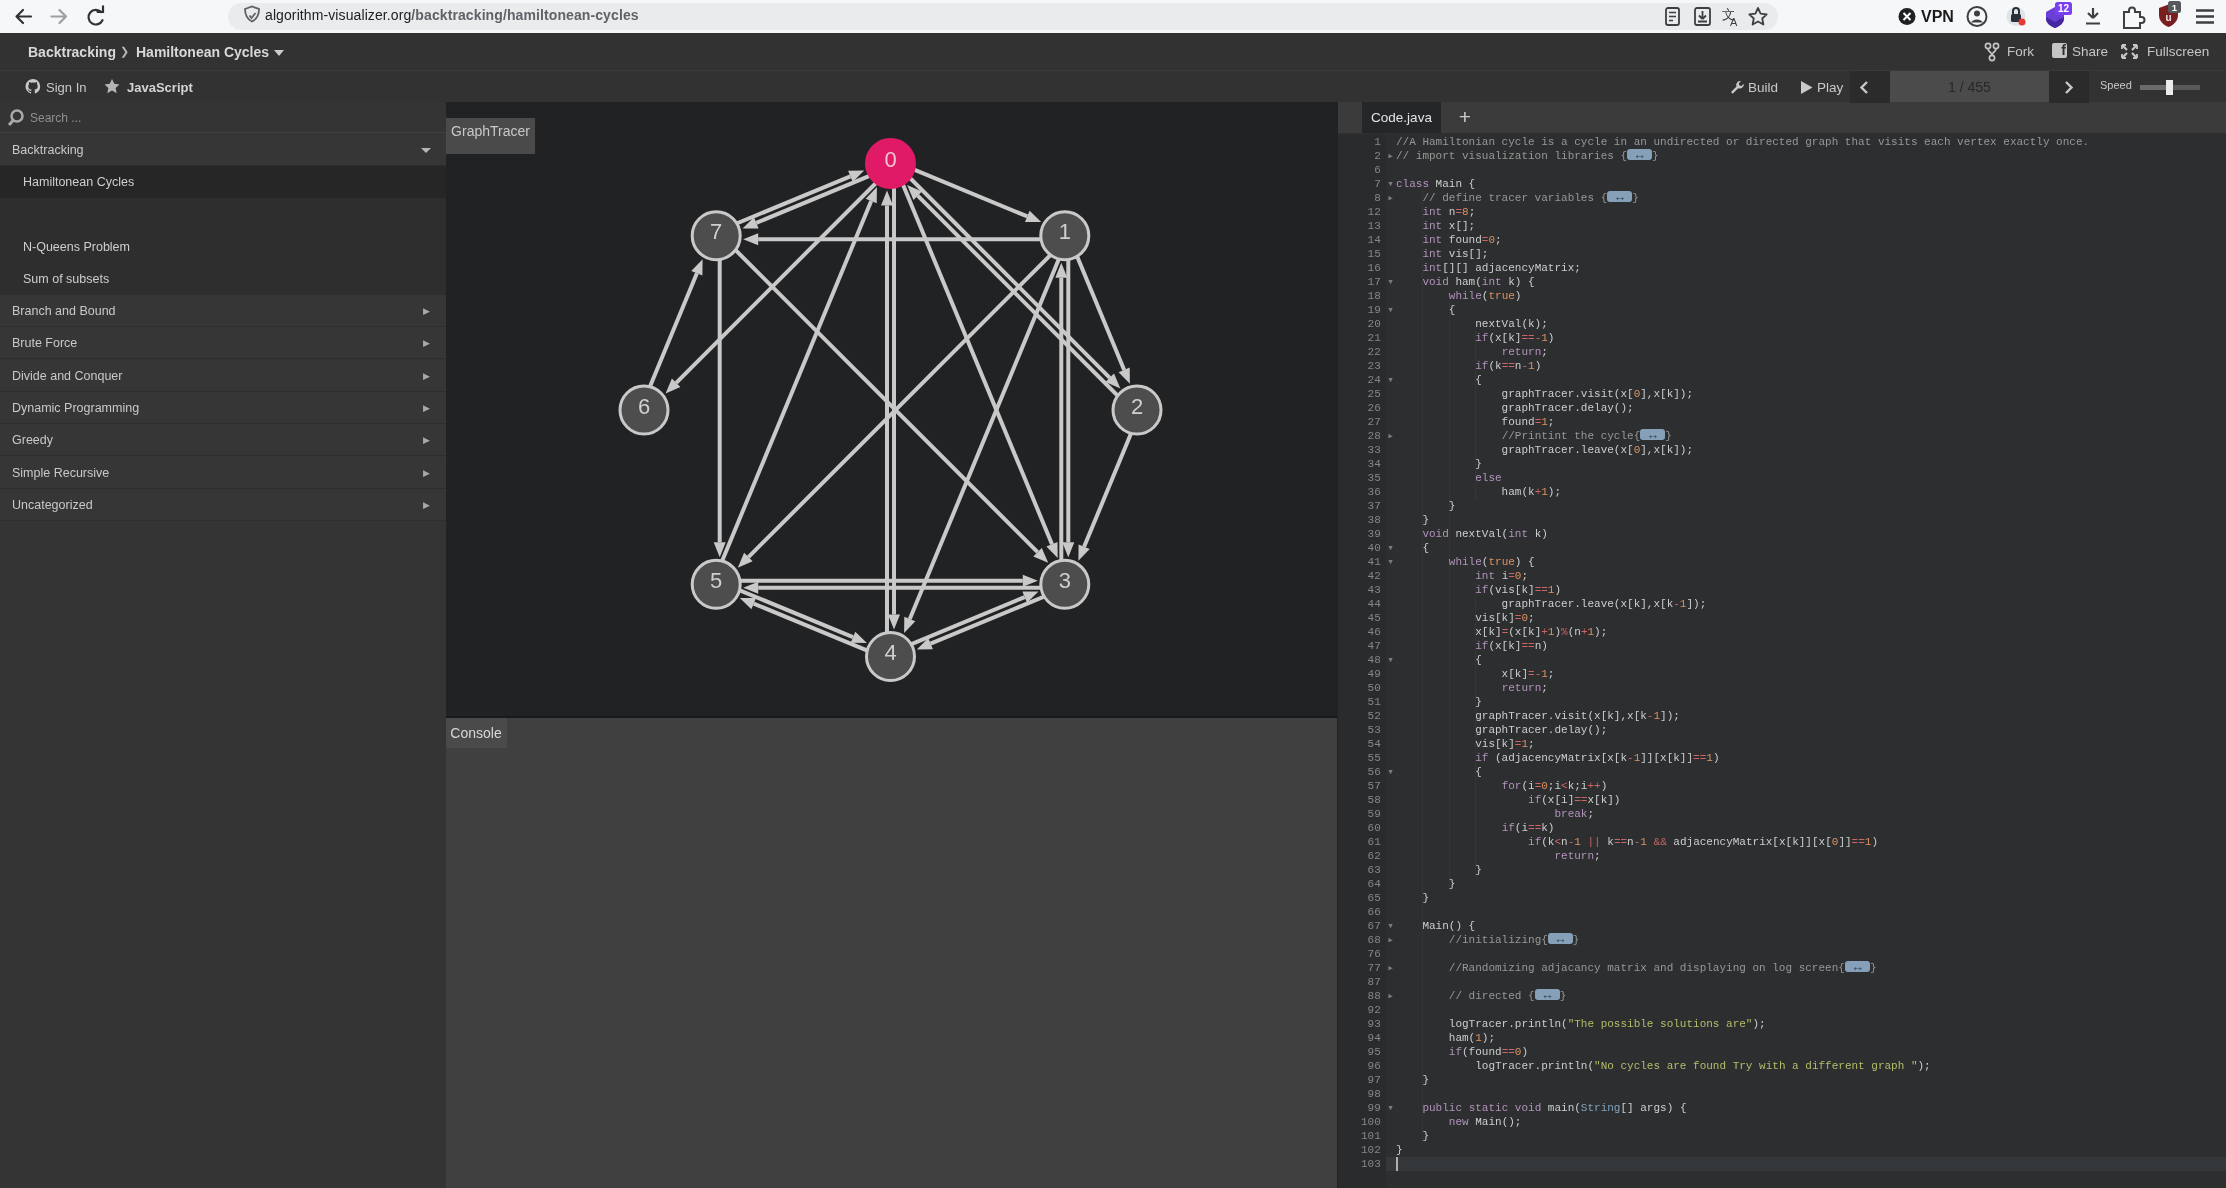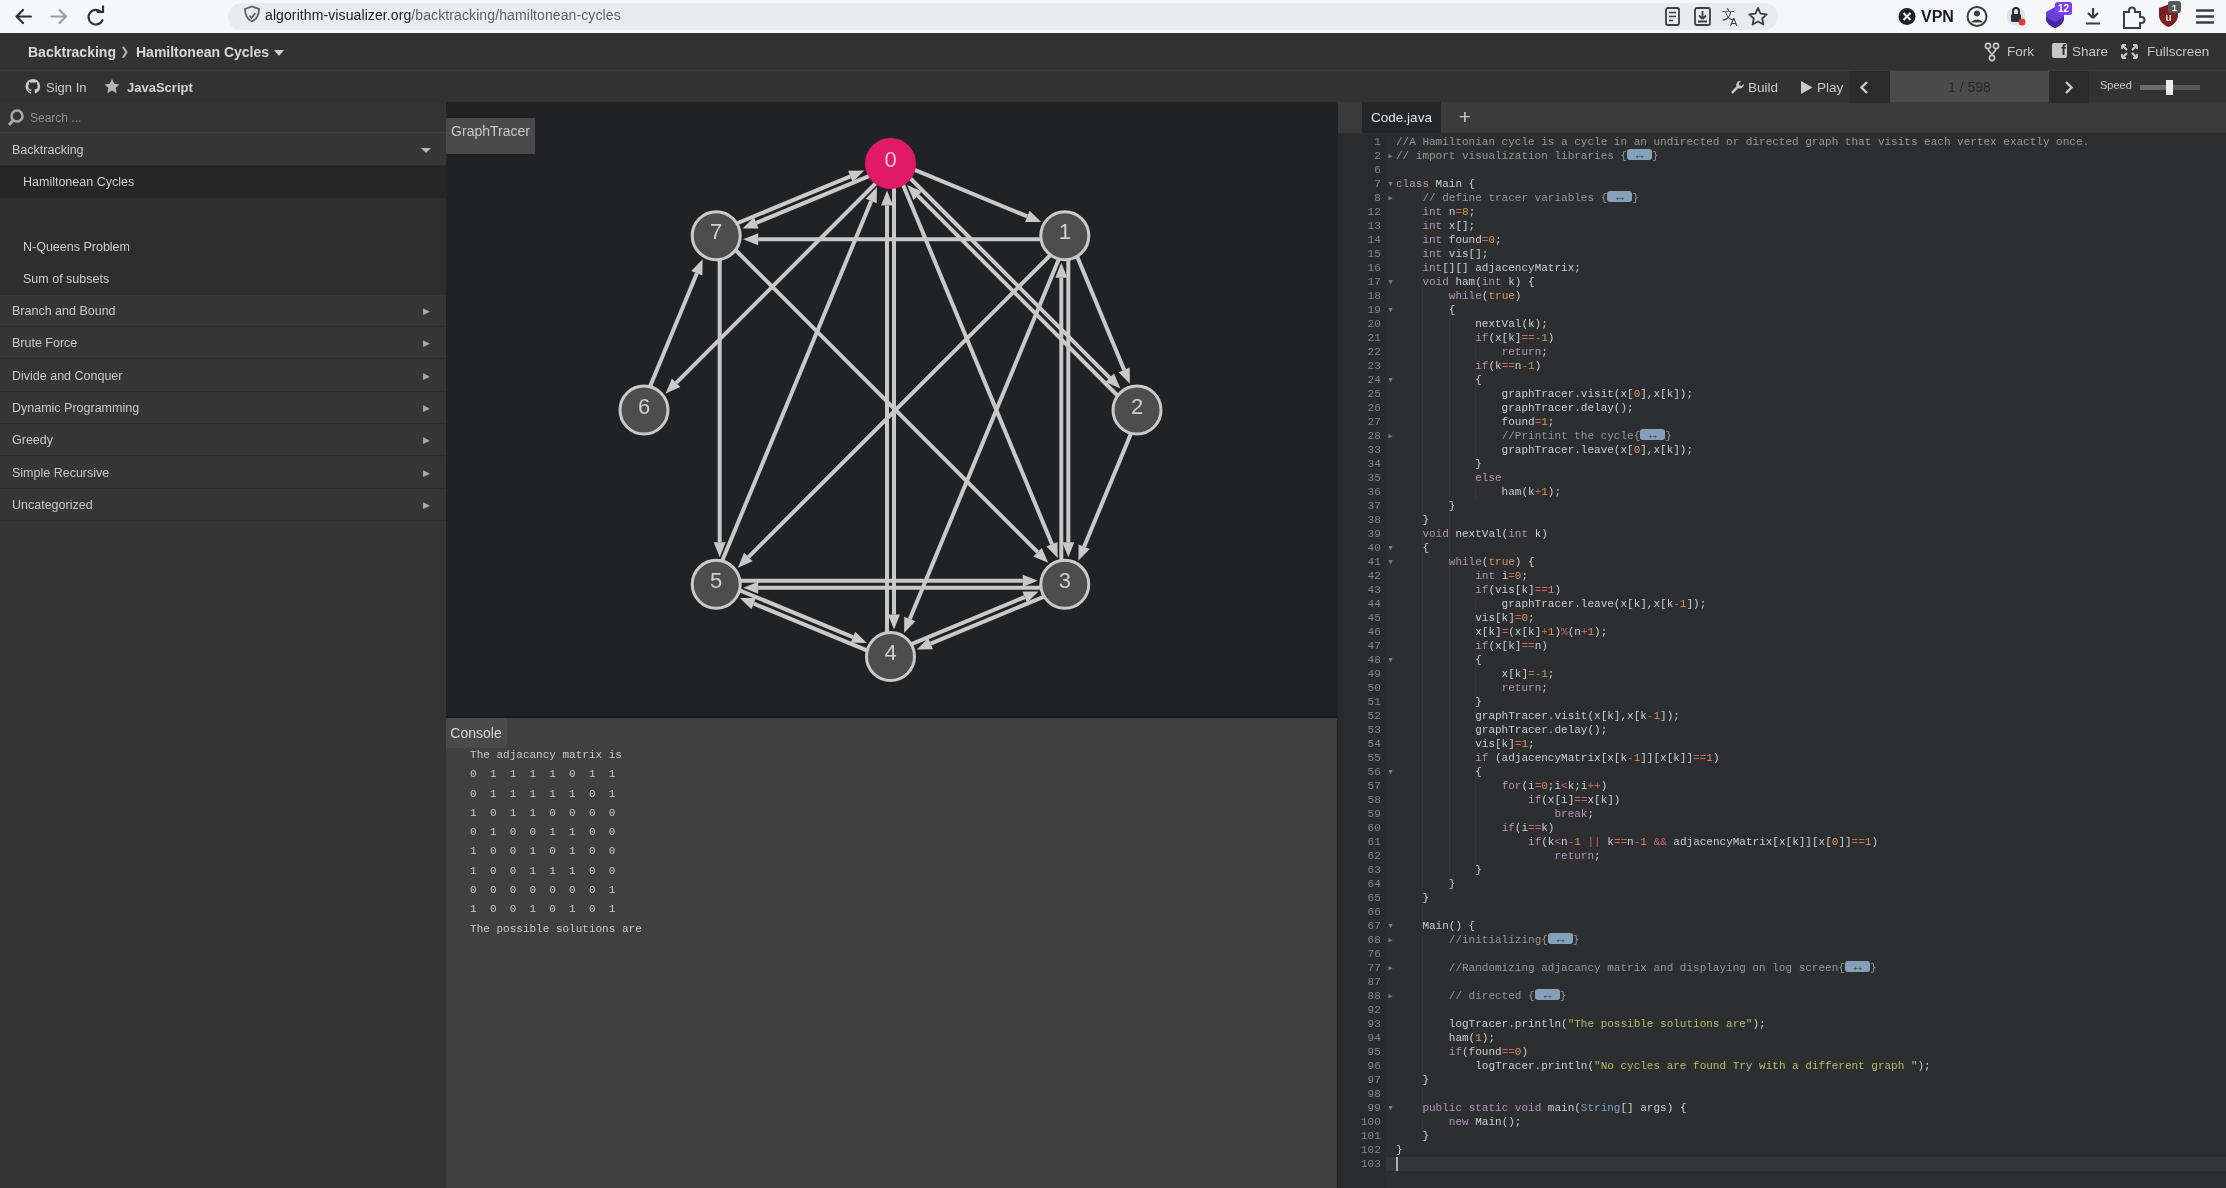--- a/index.html
+++ b/index.html
@@ -2,21 +2,21 @@
 <html><head>
 <meta charset="utf-8">
 <style>
 * { margin:0; padding:0; box-sizing:border-box; }
 html,body { width:2226px; height:1188px; overflow:hidden; background:#212224; font-family:"Liberation Sans", sans-serif; }
 
 #chrome { position:absolute; left:0; top:0; width:2226px; height:33px; background:#f6f7f8; }
 #chrome svg { position:absolute; }
 #pill { position:absolute; left:228px; top:3px; width:1550px; height:27px; background:#e9ebed; border-radius:14px; }
 #url { position:absolute; left:265px; top:7px; font-size:14px; color:#202124; letter-spacing:0.1px; }
-#url .gray { color:#5f6368; }
+#url .gray { color:#5f6368;font-weight:bold; }
 
 #apph { position:absolute; left:0; top:33px; width:2226px; height:37px; background:#323232; }
 #apph .bc { position:absolute; top:11px; font-size:14px; font-weight:bold; color:#d8d8d8; }
 #apph .sep { position:absolute; top:12px; font-size:11px; color:#b5b5b5; }
 #hdrbtn { position:absolute; top:11px; font-size:13.5px; color:#c6c6c6; }
 
 #tbar { position:absolute; left:0; top:70px; width:2226px; height:32px; background:#323232; border-top:1px solid #3a3a3a; }
 #tbar > svg { z-index:3; }
 .chev { z-index:1; }
 #tbar .t { position:absolute; top:9px; font-size:13px; color:#c9c9c9; }
@@ -164,21 +164,21 @@
     <path d="M1731 21 l5.5 -5.5 a4 4 0 0 1 4.5 -5.5 l-2.2 2.2 0.5 2.2 2.2 0.5 2.2 -2.2 a4 4 0 0 1 -5.5 4.5 l-5.5 5.5 z" fill="#c9c9c9"></path>
     <path d="M1801 10 l11.5 6.5 -11.5 6.5 z" fill="#c9c9c9"></path>
       <path d="M1867 11 l-5.5 5.5 5.5 5.5" stroke="#c9c9c9" stroke-width="2.4" fill="none"></path>
       <path d="M2066 11 l5.5 5.5 -5.5 5.5" stroke="#c9c9c9" stroke-width="2.4" fill="none"></path>
   </svg>
   <span class="t" style="left:46px">Sign In</span>
   <span class="t tb" style="left:127px">JavaScript</span>
   <span class="t" style="left:1748px;font-size:13.5px">Build</span>
   <span class="t" style="left:1817px;font-size:13.5px">Play</span>
   <div class="chev" style="left:1850px"></div>
-  <div id="prog">1 / 598</div>
+  <div id="prog">1 / 455</div>
   <div class="chev" style="left:2049px"></div>
   <span class="t" style="left:2100px;top:8px;font-size:11px">Speed</span>
   <div id="sldtrack"></div>
     <div id="sldtrack2"></div>
     <div id="sldthumb"></div>
 </div>
 
 <div id="side">
   <div id="srch">
     <svg width="30" height="31">
@@ -302,30 +302,20 @@
 <text x="693.0" y="311.5" class="ld">2</text>
 <text x="620.8" y="485.8" class="ld">3</text>
 <text x="446.5" y="558.0" class="ld">4</text>
 <text x="272.2" y="485.8" class="ld">5</text>
 <text x="200.0" y="311.5" class="ld">6</text>
 <text x="272.2" y="137.2" class="ld">7</text>
   </svg>
   <div id="gtab">GraphTracer</div>
   <div id="console">
     <div id="ctab">Console</div>
-    <pre id="ctxt"> The adjacancy matrix is
- 0  1  1  1  1  0  1  1
- 0  1  1  1  1  1  0  1
- 1  0  1  1  0  0  0  0
- 0  1  0  0  1  1  0  0
- 1  0  0  1  0  1  0  0
- 1  0  0  1  1  1  0  0
- 0  0  0  0  0  0  0  1
- 1  0  0  1  0  1  0  1
- The possible solutions are</pre>
   </div>
 </div>
 
 <div id="codep">
 
   <div id="activeline"></div>
   <div id="cursor"></div>
   <div id="gutter">
       <pre id="gut">1<span class="fa">  </span>
 2<span class="fa"> ▸</span>

